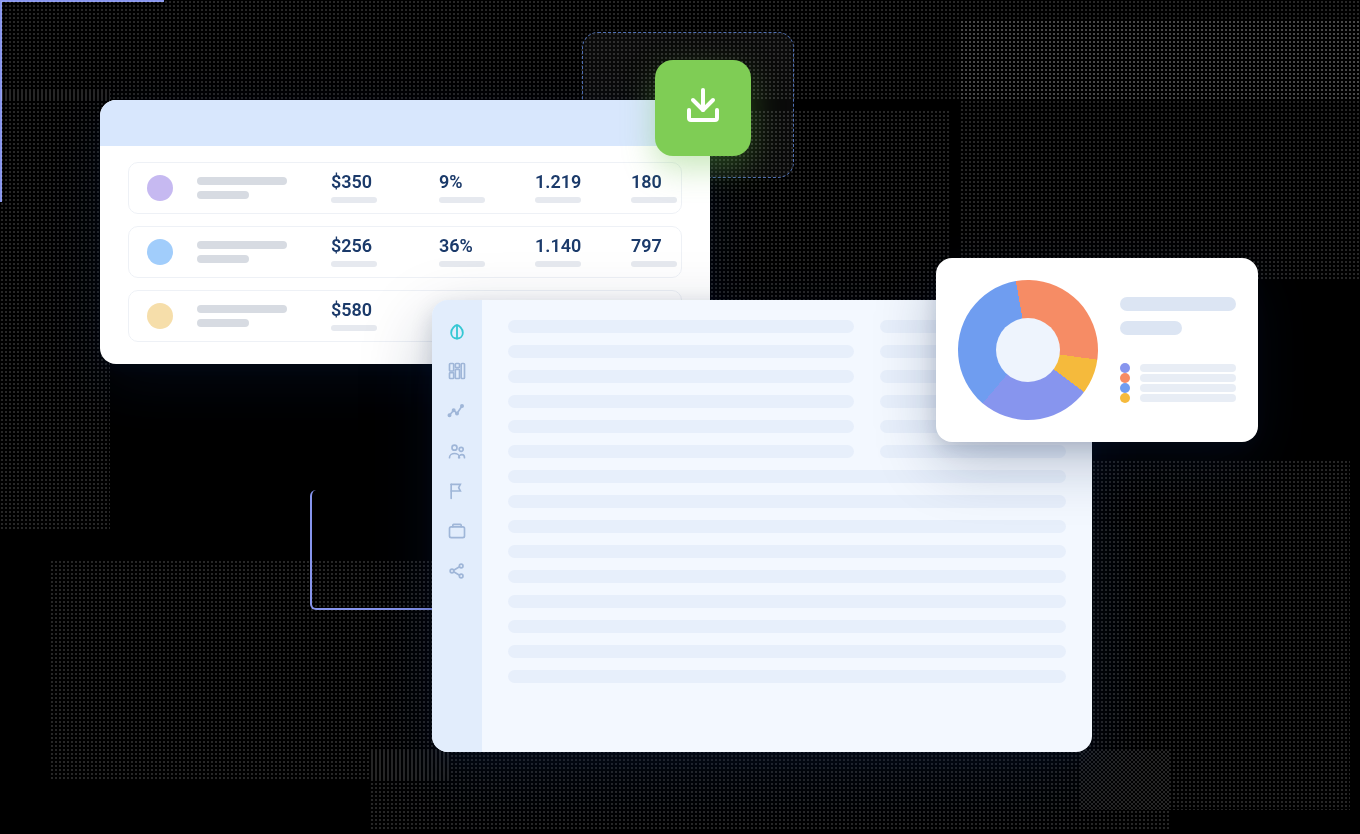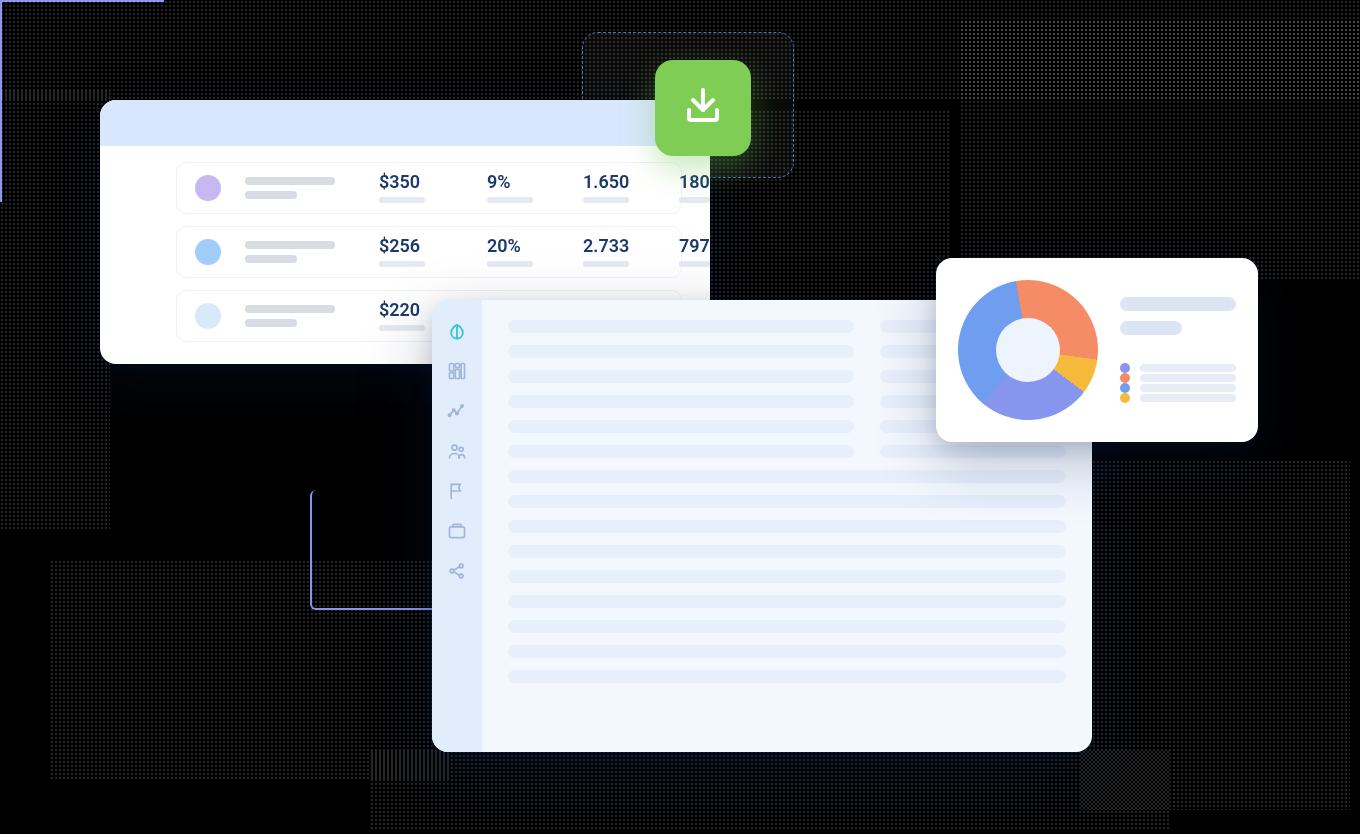--- a/index.html
+++ b/index.html
@@ -54,21 +54,20 @@
   }
   .row {
     display: flex;
     align-items: center;
     gap: 24px;
     border: 1px solid #eef1f6;
     border-radius: 10px;
     padding: 10px 18px;
     margin-bottom: 12px;
     background: #fff;
-    margin-left: 48px;
   }
   .row:last-child { margin-bottom: 0; }
   .avatar {
     width: 26px; height: 26px; border-radius: 50%;
     flex-shrink: 0;
   }
   .name-stack { width: 110px; display: flex; flex-direction: column; gap: 6px; flex-shrink:0;}
   .placeholder { height: 8px; border-radius: 6px; background: #d7dbe2; }
   .placeholder.wide { width: 90px; }
   .placeholder.narrow { width: 52px; }
@@ -229,59 +228,59 @@
           </div>
           <div class="cell w1">
             <div class="val" data-bind="table.rows.0.price">$350</div>
             <div class="ph"></div>
           </div>
           <div class="cell">
             <div class="val" data-bind="table.rows.0.pct">9%</div>
             <div class="ph"></div>
           </div>
           <div class="cell">
-            <div class="val" data-bind="table.rows.0.num1">1.650</div>
+            <div class="val" data-bind="table.rows.0.num1">1.219</div>
             <div class="ph"></div>
           </div>
           <div class="cell">
             <div class="val" data-bind="table.rows.0.num2">180</div>
             <div class="ph"></div>
           </div>
         </div>
         <div class="row">
           <div class="avatar" style="background: rgb(161, 205, 251);"></div>
           <div class="name-stack">
             <div class="placeholder wide"></div>
             <div class="placeholder narrow"></div>
           </div>
           <div class="cell w1">
             <div class="val" data-bind="table.rows.1.price">$256</div>
             <div class="ph"></div>
           </div>
           <div class="cell">
-            <div class="val" data-bind="table.rows.1.pct">20%</div>
-            <div class="ph"></div>
-          </div>
-          <div class="cell">
-            <div class="val" data-bind="table.rows.1.num1">2.733</div>
+            <div class="val" data-bind="table.rows.1.pct">36%</div>
+            <div class="ph"></div>
+          </div>
+          <div class="cell">
+            <div class="val" data-bind="table.rows.1.num1">1.140</div>
             <div class="ph"></div>
           </div>
           <div class="cell">
             <div class="val" data-bind="table.rows.1.num2">797</div>
             <div class="ph"></div>
           </div>
         </div>
         <div class="row">
-          <div class="avatar" style="background: rgb(215, 233, 251);"></div>
+          <div class="avatar" style="background: rgb(246, 222, 170);"></div>
           <div class="name-stack">
             <div class="placeholder wide"></div>
             <div class="placeholder narrow"></div>
           </div>
           <div class="cell w1">
-            <div class="val" data-bind="table.rows.4.price">$220</div>
+            <div class="val" data-bind="table.rows.3.price">$580</div>
             <div class="ph"></div>
           </div>
         </div>
       </div>
   </div>
 </div>
 
 <div class="dl-badge">
   <span>
     <svg width="48" height="48" viewBox="0 0 24 24" fill="none" stroke-width="2" stroke-linecap="round" stroke-linejoin="round">

